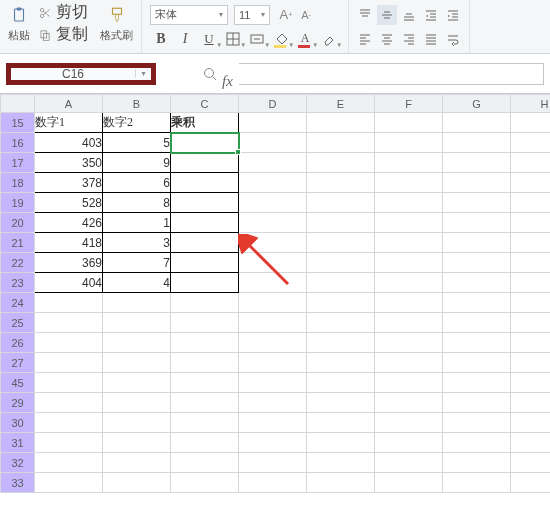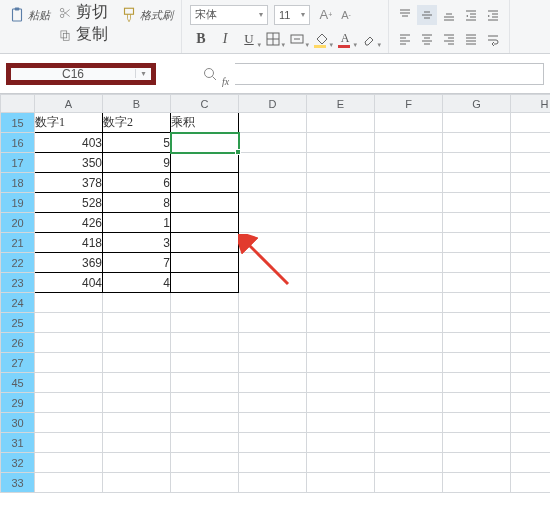--- a/index.html
+++ b/index.html
@@ -26,24 +26,23 @@
     display: flex;
     flex-direction: column;
     align-items: center;
     padding: 0 6px;
     border-right: 1px solid #e2e4e7;
     height: 100%;
     justify-content: center;
   }
   .clipboard-group { flex-direction: row; gap:4px; align-items:flex-start; padding-top:2px;}
   .paste-big {
-    display:flex; flex-direction:row; align-items:center;
+    display:flex; flex-direction:column; align-items:center;
     font-size:11px; color:#555; gap:2px;
     padding:2px 2px;
-    font-style:italic;
   }
   .paste-big svg, .fmt-big svg { width:18px; height:22px; }
   .small-actions { display:flex; flex-direction:column; gap:1px; font-size:16px; color:#444;}
   .small-actions .row { display:flex; align-items:center; gap:4px; padding:0 2px;}
   .small-actions svg { width:14px; height:14px; }
 
   .font-group { gap:4px; align-items:flex-start; padding:4px 8px;}
   .font-row1 { display:flex; gap:6px; align-items:center;}
   .font-name {
     width:78px; height:20px; border:1px solid #c6c9cd;
@@ -119,21 +118,21 @@
     padding: 0;
     font-size:12px;
     color:#333;
     font-weight:normal;
   }
   table.sheet thead th {
     background:#eef0f2; color:#5a5d61; text-align:center;
     height:18px; font-size:11px;
   }
   table.sheet tbody th.rowhdr {
-    background:#7dd3fc; color:#5a5d61; text-align:center;
+    background:#c4b5fd; color:#5a5d61; text-align:center;
     width:34px; font-size:11px;
   }
   .corner { background:#eef0f2 !important; }
   td.cell { text-align:right; padding:0 4px;}
   td.cell.text { text-align:left; font-family:"SimSun","宋体",serif;}
 
   
   col.rowcol { width:34px;}
   col.c { width:68px; }
   .bt { border-top:1px solid #000 !important;}
@@ -351,21 +350,21 @@
 <div class="formula-bar">
   <div class="name-box">
     <span>C16</span>
     <span class="dd">▾</span>
   </div>
   <div class="fx-wrap">
     <svg width="16" height="16" viewBox="0 0 16 16">
         <circle cx="7" cy="7" r="4.5" fill="none" stroke="#888"></circle>
         <line x1="10.5" y1="10.5" x2="14" y2="14" stroke="#888"></line>
       </svg>
-    <span style="font-style:italic;font-family:serif;color:#666;font-size:10px;margin-top:16px;">fx</span>
+    <span style="font-style:italic;font-family:serif;color:#666;font-size:15px;margin-top:16px;">fx</span>
   </div>
   <div class="fx-text" title=""></div>
 </div>
 
 <div class="grid-wrap">
   <table class="sheet" id="sheet">
     <colgroup>
       <col class="rowcol">
       <col class="c">
         <col class="c">
@@ -387,21 +386,21 @@
           <th>F</th>
           <th>G</th>
           <th>H</th>
         </tr>
     </thead>
     <tbody id="sheet-body">
         <tr>
           <th class="rowhdr">15</th>
           <td class="cell text bt bl" style="border-color: rgb(0, 0, 0);">数字1</td>
           <td class="cell text bt" style="border-color: rgb(0, 0, 0);">数字2</td>
-          <td class="cell text bt br" style="border-color: rgb(0, 0, 0);">乘积</td>
+          <td class="cell text bt br" style="border-color: rgb(0, 0, 0); font-weight: bold;">乘积</td>
           <td class="cell"></td>
           <td class="cell"></td>
           <td class="cell"></td>
           <td class="cell"></td>
           <td class="cell"></td>
         </tr>
         <tr>
           <th class="rowhdr">16</th>
           <td class="cell bl" style="border-color: rgb(0, 0, 0);">403</td>
           <td class="cell" style="border-color: rgb(0, 0, 0);">5</td>

